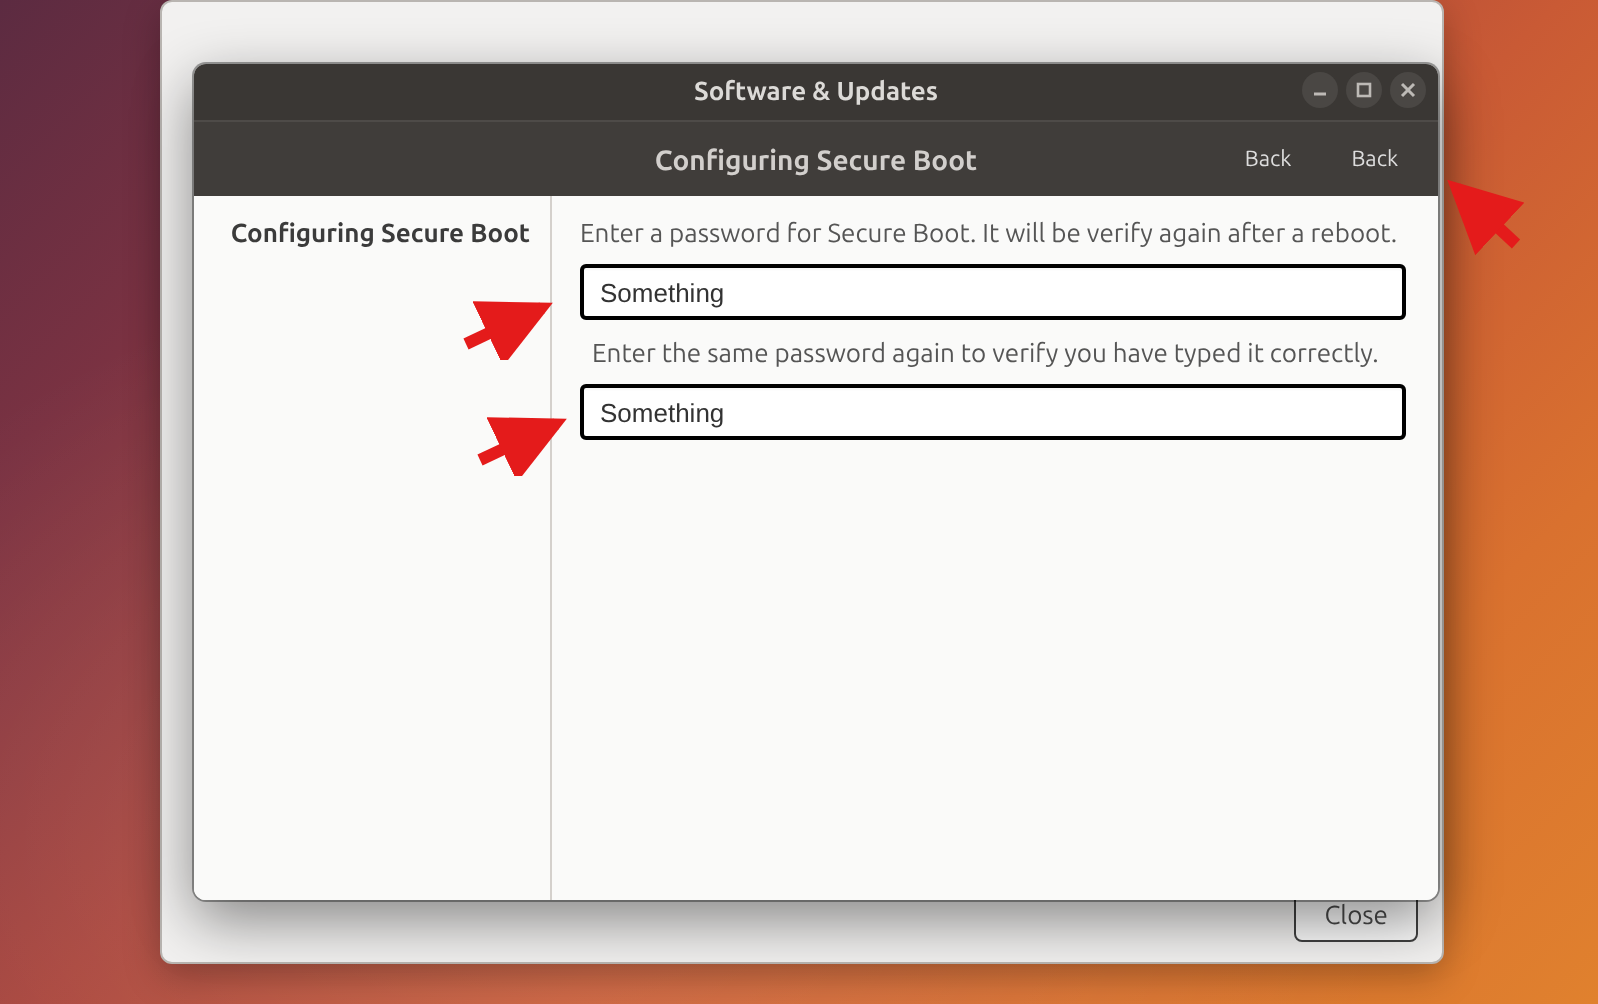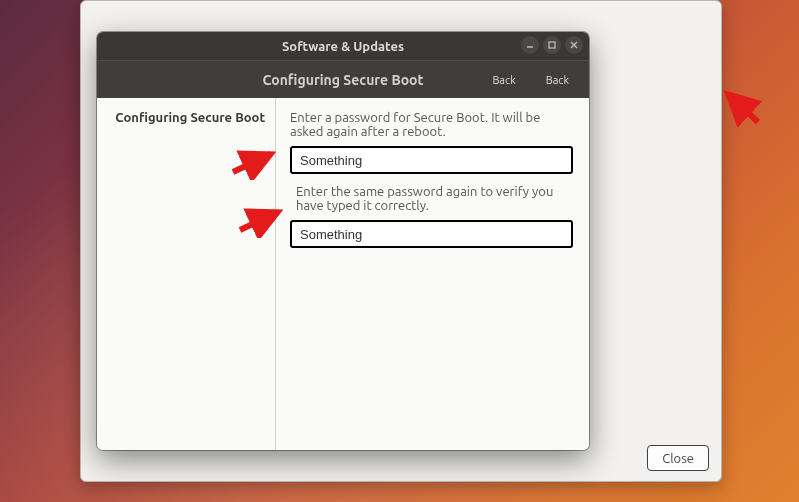--- a/index.html
+++ b/index.html
@@ -46,21 +46,21 @@
     border-radius: 4px;
     color: #4a4a4a;
     font-size: 13px;
     cursor: pointer;
   }
 
   .window {
     position: absolute;
     left: 97px;
     top: 32px;
-    width: 492px;
+    width: 622px;
     height: 418px;
     background: #f6f5f4;
     border-radius: 6px;
     box-shadow: 0 10px 30px rgba(0,0,0,0.45), 0 0 0 1px rgba(0,0,0,0.35);
     overflow: hidden;
   }
 
   .titlebar {
     height: 28px;
     background: #3a3734;
@@ -228,21 +228,21 @@
         <div class="hb-btn">Back</div>
         <div class="hb-btn">Back</div>
       </div>
     </div>
 
     <div class="content">
       <div class="side">
         <div class="side-label">Configuring Secure Boot</div>
       </div>
       <div class="main">
-        <div class="instr">Enter a password for Secure Boot. It will be asked again after a reboot.</div>
+        <div class="instr">Enter a password for Secure Boot. It will be verify again after a reboot.</div>
         <input class="entry" type="text" value="Something" style="">
         <div class="instr sub">Enter the same password again to verify you have typed it correctly.</div>
         <input class="entry" type="text" value="Something" style="">
       </div>
     </div>
 
   </div>
 
   <div class="arrow" style="left:718px; top:88px;">
     <svg width="50" height="40" viewBox="0 0 50 40">

